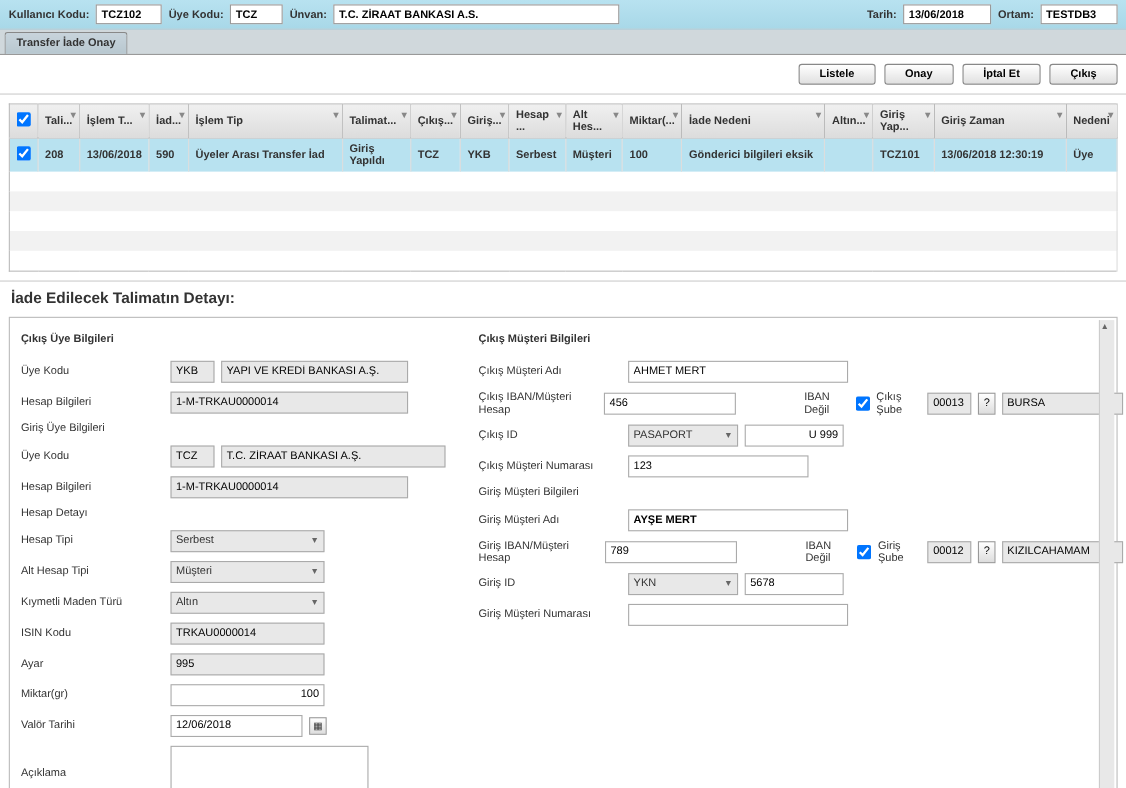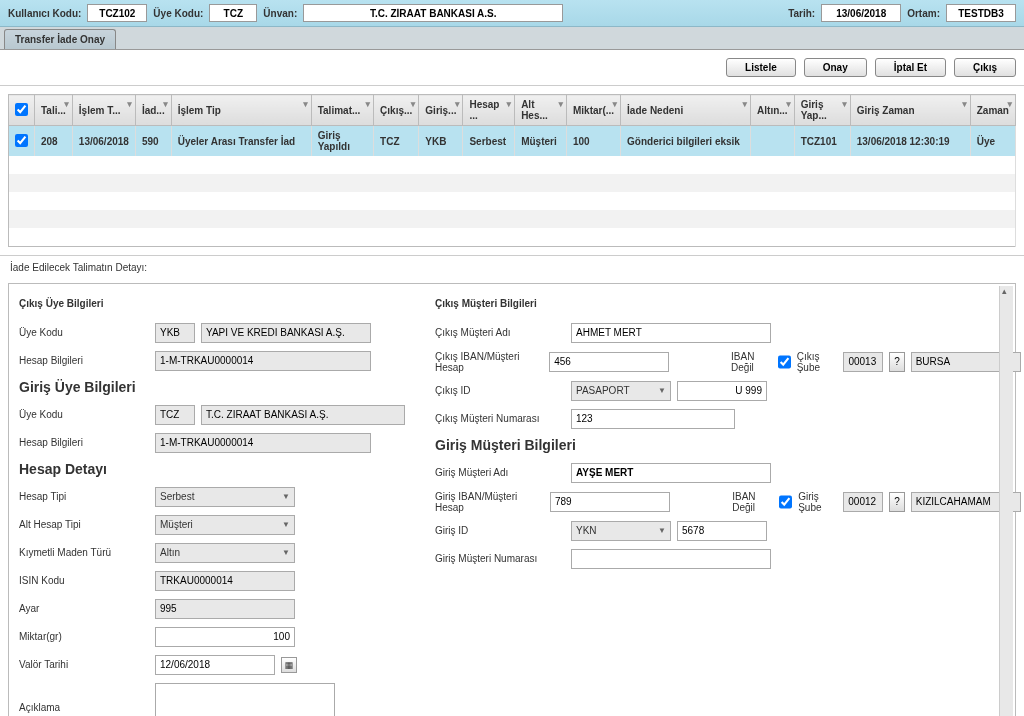--- a/index.html
+++ b/index.html
@@ -1,46 +1,46 @@
 <!DOCTYPE html>
 <html><head>
 <meta charset="utf-8">
 <style>
 * { box-sizing: border-box; margin: 0; padding: 0; }
 body { font-family: Verdana, Arial, sans-serif; font-size: 10px; background: #fff; color: #333; }
 
 .topbar { background: linear-gradient(#b8e2f0, #a8d8e8); padding: 4px 8px; display: flex; align-items: center; gap: 6px; border-bottom: 1px solid #8cb8c8; }
 .topbar label { font-weight: bold; font-size: 10px; }
-.topbar input { font-size: 10px; padding: 2px 4px; border: 1px solid #999; background: #fff; height: 18px; font-weight: bold; text-align: center; }
+.topbar input { font-size: 10px; padding: 2px 4px; border: 1px solid #999; background: #fff; height: 18px; font-weight: bold; }
 .topbar .spacer { flex: 1; }
 
 .tab-bar { background: #d0d8dc; padding: 2px 4px 0 4px; border-bottom: 1px solid #999; }
 .tab { display: inline-block; background: linear-gradient(#c8d4dc, #b8c8d0); padding: 4px 10px; border: 1px solid #888; border-bottom: none; font-size: 10px; font-weight: bold; border-radius: 3px 3px 0 0; }
 
 .action-bar { display: flex; justify-content: flex-end; gap: 8px; padding: 8px; border-bottom: 1px solid #ccc; }
 .action-bar button { padding: 3px 18px; font-size: 10px; font-weight: bold; border: 1px solid #888; background: linear-gradient(#fff, #e0e0e0); border-radius: 3px; cursor: pointer; }
 
 .grid-wrap { padding: 8px; }
 .grid { width: 100%; border-collapse: collapse; border: 1px solid #bbb; font-size: 10px; }
 .grid th { background: linear-gradient(#f0f0f0, #dcdcdc); padding: 4px 6px; text-align: left; border-right: 1px solid #bbb; border-bottom: 1px solid #bbb; font-weight: bold; position: relative; }
 .grid th .filter { position: absolute; right: 3px; top: 4px; color: #888; font-size: 9px; }
 .grid td { padding: 4px 6px; border-right: 1px solid #ddd; }
 .grid tr.data { background: #b8e2f0; font-weight: bold; }
 .grid tr.empty td { height: 18px; }
 .grid tr.alt { background: #f2f2f2; }
 
-.section-title { font-weight: normal; padding: 6px 10px; font-size: 10px; border-top: 1px solid #ccc; }
+.section-title { font-weight: bold; padding: 6px 10px; font-size: 14px; border-top: 1px solid #ccc; }
 
 .detail-panel { border: 1px solid #bbb; margin: 4px 8px; padding: 14px 10px; display: flex; gap: 30px; position: relative; }
 .detail-scroll { position: absolute; right: 2px; top: 2px; bottom: 2px; width: 14px; background: #e8e8e8; border-left: 1px solid #ccc; }
 .detail-scroll::before { content: "▴"; position: absolute; top: 0; left: 2px; font-size: 9px; color: #666; }
 .detail-scroll::after { content: "▾"; position: absolute; bottom: 0; left: 2px; font-size: 9px; color: #666; }
 .col { flex: 1; }
 .col h4 { font-size: 10px; font-weight: bold; margin-bottom: 14px; }
-.col .subh { font-size: 14px; font-weight: bold; margin: 4px 0 10px 0; }
+.col .subh { font-size: 10px; font-weight: normal; margin: 4px 0 10px 0; }
 .row { display: flex; align-items: center; margin-bottom: 8px; gap: 6px; }
 .row > label { width: 130px; font-size: 10px; }
 .row input, .row select, .row textarea { font-size: 10px; padding: 2px 4px; border: 1px solid #aaa; height: 20px; }
 .row input[readonly] { background: #e8e8e8; }
 .row .dd { background: #e8e8e8; position: relative; display: inline-flex; align-items: center; border: 1px solid #aaa; height: 20px; padding: 0 18px 0 4px; font-size: 10px; min-width: 140px; }
 .row .dd::after { content: "▼"; position: absolute; right: 4px; font-size: 8px; color: #666; }
 .row textarea { height: 50px; width: 180px; resize: none; }
 .cal-ic { display: inline-block; width: 16px; height: 16px; border: 1px solid #999; background: linear-gradient(#fff,#ddd); text-align: center; line-height: 14px; font-size: 9px; cursor: pointer; }
 .qbtn { width: 18px; height: 20px; border: 1px solid #999; background: linear-gradient(#fff,#ddd); cursor: pointer; font-size: 10px; }
 </style>
@@ -84,21 +84,21 @@
       <th><span>Talimat...</span><span class="filter">▾</span></th>
       <th><span>Çıkış...</span><span class="filter">▾</span></th>
       <th><span>Giriş...</span><span class="filter">▾</span></th>
       <th><span>Hesap ...</span><span class="filter">▾</span></th>
       <th><span>Alt Hes...</span><span class="filter">▾</span></th>
       <th><span>Miktar(...</span><span class="filter">▾</span></th>
       <th style="width:130px"><span>İade Nedeni</span><span class="filter">▾</span></th>
       <th><span>Altın...</span><span class="filter">▾</span></th>
       <th><span>Giriş Yap...</span><span class="filter">▾</span></th>
       <th style="width:120px"><span>Giriş Zaman</span><span class="filter">▾</span></th>
-      <th><span>Zaman</span><span class="filter">▾</span></th>
+      <th><span>Nedeni</span><span class="filter">▾</span></th>
     </tr>
   </thead>
   <tbody>
     <tr class="data">
       <td><input type="checkbox" checked="" style=""></td>
       <td>208</td>
       <td>13/06/2018</td>
       <td>590</td>
       <td>Üyeler Arası Transfer İad</td>
       <td>Giriş Yapıldı</td>

